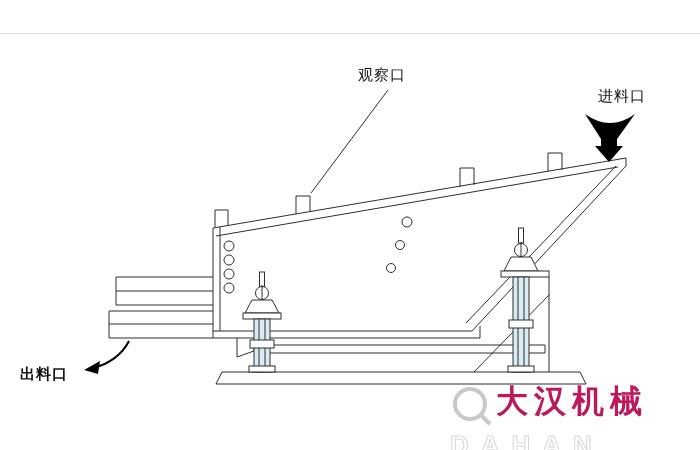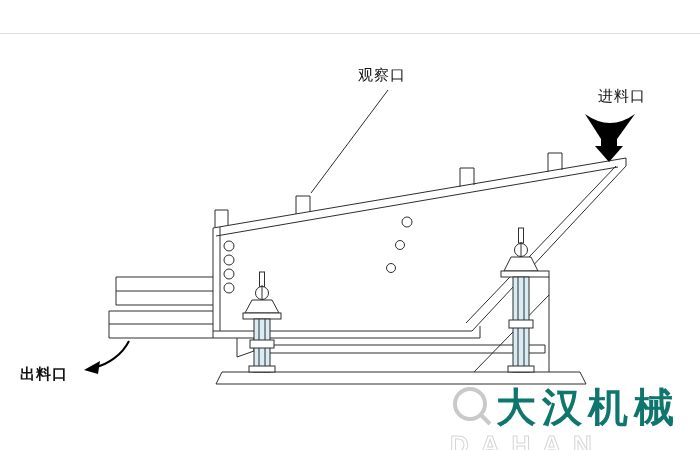--- a/index.html
+++ b/index.html
@@ -11,22 +11,22 @@
   svg.drawing{position:absolute;left:0;top:0;}
   svg.drawing .ln{stroke:#2e2e2e;stroke-width:1;fill:none;}
   svg.drawing .wh{stroke:#2e2e2e;stroke-width:1;fill:#ffffff;}
   svg.drawing .thick{stroke:#000000;stroke-width:2;fill:none;}
   .lbl{position:absolute;font-size:15px;color:#111111;letter-spacing:1px;white-space:nowrap;}
   .lbl-obs{left:358px;top:66px;}
   .lbl-feed{left:598px;top:87px;}
   .lbl-out{left:20px;top:365px;font-weight:bold;}
   .wm{position:absolute;left:440px;top:376px;width:260px;height:74px;pointer-events:none;}
   .wm-logo{position:absolute;left:8px;top:8px;}
-  .wm-brand{position:absolute;left:56px;top:4px;font-size:40px;font-weight:bold;
-    letter-spacing:6px;color:#0f766e;white-space:nowrap;}
+  .wm-brand{position:absolute;left:56px;top:4px;font-size:32px;font-weight:bold;
+    letter-spacing:6px;color:#be185d;white-space:nowrap;}
   .wm-sub{position:absolute;left:10px;top:54px;font-size:26px;font-weight:bold;
     letter-spacing:12px;color:transparent;-webkit-text-stroke:1px #d6d6d6;white-space:nowrap;}
 </style>
 </head>
 <body>
 
 <div class="stage">
 
   <div class="top-rule"></div>
 

